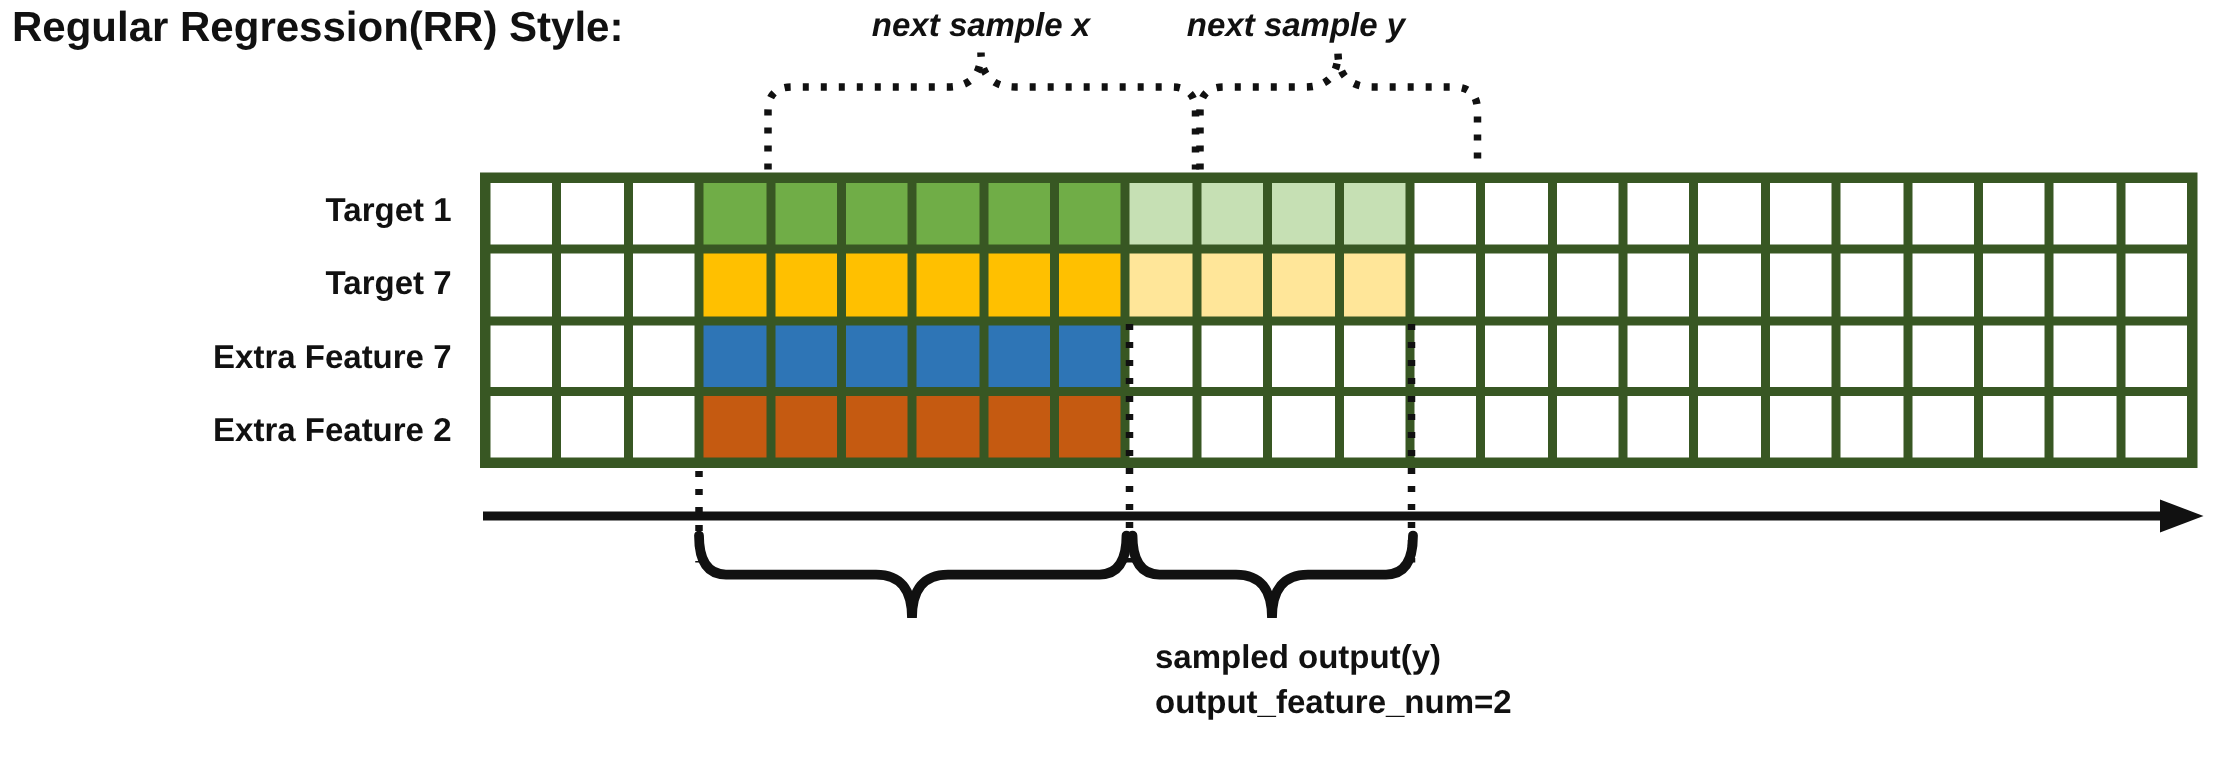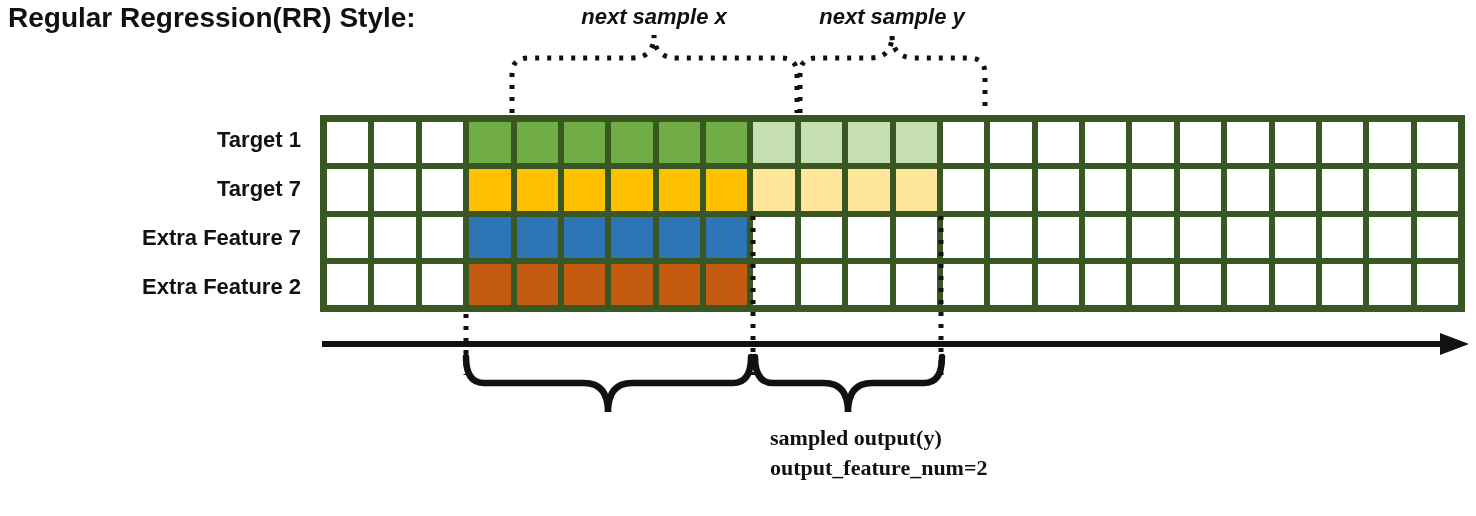--- a/index.html
+++ b/index.html
@@ -74,37 +74,37 @@
   }
   .bottom-block {
     position: absolute;
     top: 423px;
     font-size: 22px;
     font-weight: 600;
     line-height: 30px;
     white-space: nowrap;
   }
   .bottom-block.input-block  { left: 510px; }
-  .bottom-block.output-block { left: 770px; font-family: Liberation Serif, serif; }
+  .bottom-block.output-block { left: 770px; }
   .overlay {
     position: absolute;
     left: 0;
     top: 0;
     pointer-events: none;
   }
 </style>
 </head>
 <body>
 
 <div class="canvas">
 
   <div class="title">Regular Regression(RR) Style:</div>
 
   <div class="next-label" style="left:654px;">next sample x</div>
-  <div class="next-label" style="left:892px;">next sample y</div>
+  <div class="next-label" style="left:864px;">next sample y</div>
 
   <div class="row-labels">
       <div class="row-label">Target 1</div>
       <div class="row-label">Target 7</div>
       <div class="row-label">Extra Feature 7</div>
       <div class="row-label">Extra Feature 2</div>
     </div>
 
   <div class="sample-grid" style="background: rgb(56, 87, 35); grid-template-columns: repeat(24, 1fr); grid-template-rows: repeat(4, 1fr);">
       <div class="cell" style="background: rgb(255, 255, 255);"></div>

